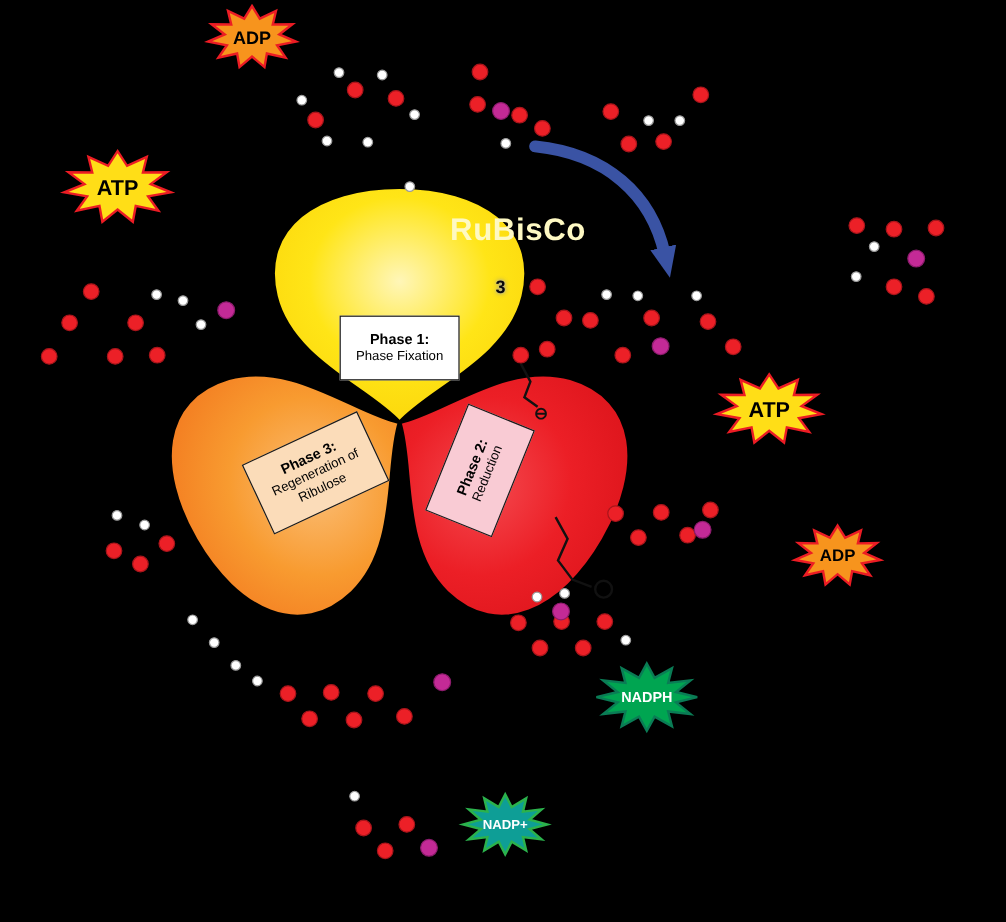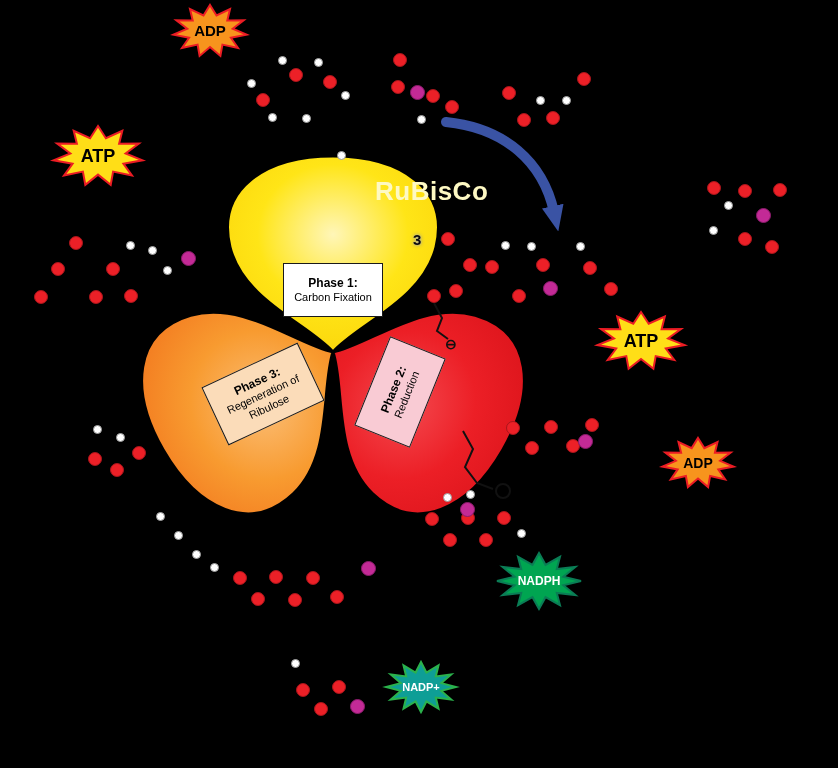--- a/index.html
+++ b/index.html
@@ -169,21 +169,21 @@
       <div class="dot" style="left: 542.5px; top: 280.5px; height: 15px; width: 15px; background: rgb(195, 42, 150); border-color: rgb(140, 28, 108);"></div>
       <div class="dot" style="left: 180.5px; top: 250.5px; height: 15px; width: 15px; background: rgb(195, 42, 150); border-color: rgb(140, 28, 108);"></div>
       <div class="dot" style="left: 360.5px; top: 560.5px; height: 15px; width: 15px; background: rgb(195, 42, 150); border-color: rgb(140, 28, 108);"></div>
       <div class="dot" style="left: 349.5px; top: 698.5px; height: 15px; width: 15px; background: rgb(195, 42, 150); border-color: rgb(140, 28, 108);"></div>
       <div class="dot" style="left: 459.5px; top: 501.5px; height: 15px; width: 15px; background: rgb(195, 42, 150); border-color: rgb(140, 28, 108);"></div>
       <div class="dot" style="left: 577.5px; top: 433.5px; height: 15px; width: 15px; background: rgb(195, 42, 150); border-color: rgb(140, 28, 108);"></div>
     </div>
 
   <div class="phase-box" id="phase1-box">
     <span class="phase-title">Phase 1:</span>
-    <span class="phase-line">Carbon Fixation</span>
+    <span class="phase-line">Phase Fixation</span>
   </div>
   <div class="phase-box" id="phase3-box">
     <span class="phase-title">Phase 3:</span>
     <span class="phase-line">Regeneration of</span>
     <span class="phase-line">Ribulose</span>
   </div>
   <div class="phase-box" id="phase2-box">
     <span class="phase-title">Phase 2:</span>
     <span class="phase-line">Reduction</span>
   </div>

